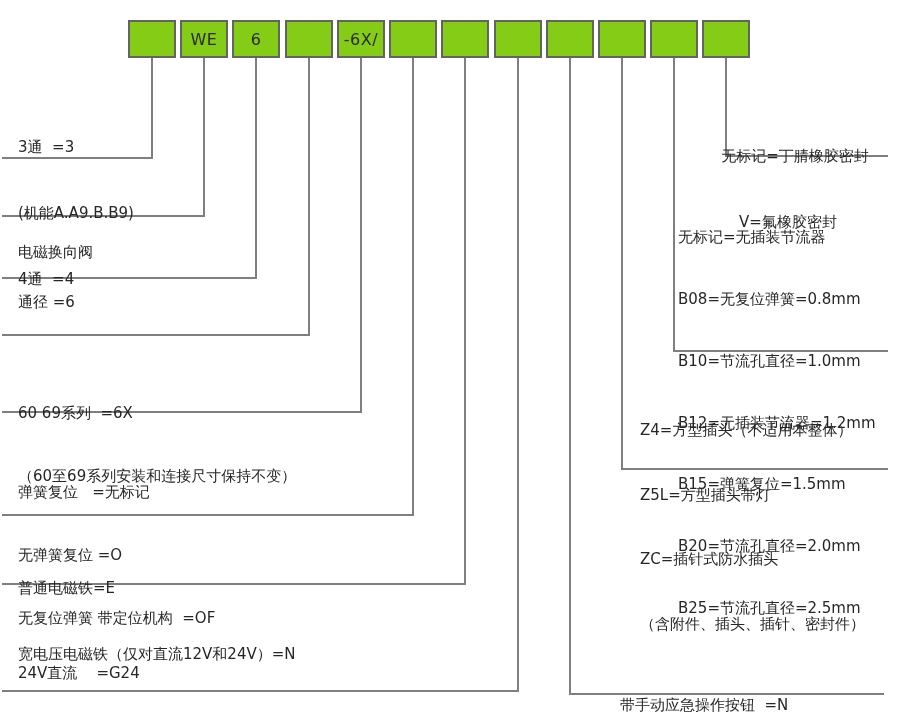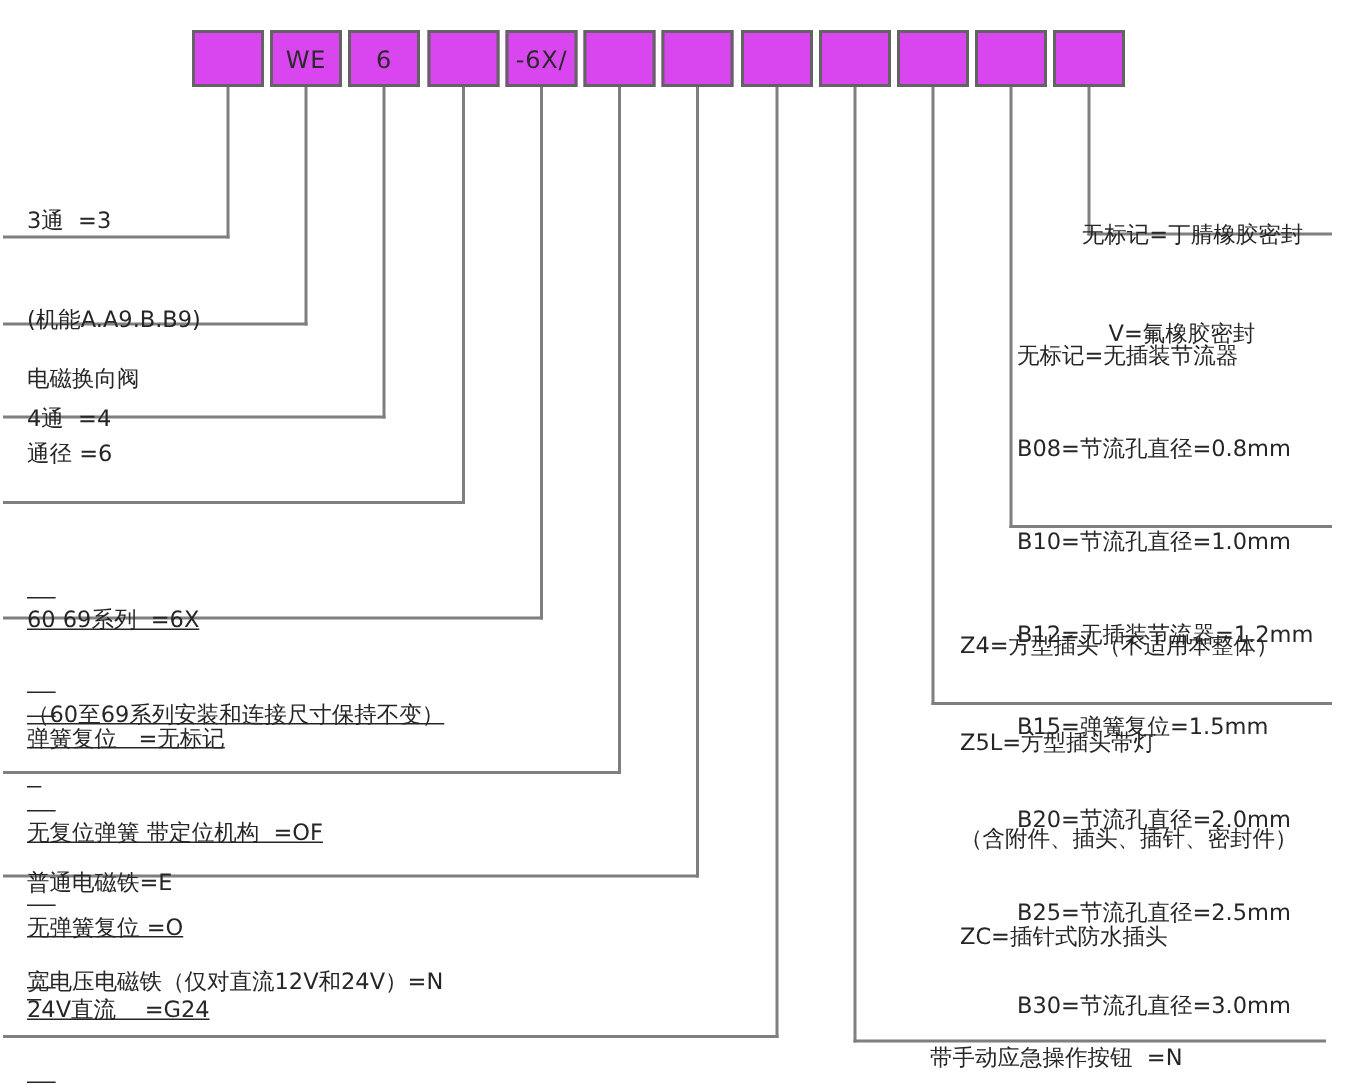--- a/index.html
+++ b/index.html
@@ -11,21 +11,21 @@
     background: #ffffff;
     font-family: "DejaVu Sans", sans-serif;
     color: #262626;
     overflow: hidden;
   }
   .code-box {
     position: absolute;
     top: 20px;
     width: 48px;
     height: 38px;
-    background: #d946ef;
+    background: #84cc16;
     border: 2px solid #636363;
     display: flex;
     align-items: center;
     justify-content: center;
     font-size: 16px;
     letter-spacing: 0.5px;
     color: #2a2a2a;
   }
   .vline {
     position: absolute;
@@ -37,21 +37,21 @@
     height: 2px;
     background: #7f7f7f;
   }
   .tb {
     position: absolute;
     font-size: 15px;
     line-height: 22px;
     white-space: pre;
     color: #262626;
   }
-  .tb.lh21 { line-height: 21px; text-decoration: underline; }
+  .tb.lh21 { line-height: 21px; }
   .tb.lh20 { line-height: 20.6px; }
   .tb.lh215 { line-height: 21.5px; }
   .tb.right { text-align: center; }
   .pad-r { padding-right: 14px; }
 </style>
 </head>
 <body>
 
 <div id="canvas">
 
@@ -110,55 +110,54 @@
   </div>
 
 
   <div class="tb lh21" style="left:18px;top:361px">
     <div>60 69系列  =6X</div>
     <div>（60至69系列安装和连接尺寸保持不变）</div>
   </div>
 
   <div class="tb lh21" style="left:18px;top:440px">
     <div>弹簧复位   =无标记</div>
+    <div>无弹簧复位 =O</div>
     <div>无复位弹簧 带定位机构  =OF</div>
-    <div>无弹簧复位 =O</div>
   </div>
 
   <div class="tb" style="left:18px;top:533px">
     <div>普通电磁铁=E</div>
     <div>宽电压电磁铁（仅对直流12V和24V）=N</div>
   </div>
 
   <div class="tb lh21" style="left:18px;top:621px">
     <div>24V直流    =G24</div>
     
     
   </div>
 
   <div class="tb right" style="left:700px;top:101px;width:190px">
     <div>无标记=丁腈橡胶密封</div>
     <div class="pad-r">V=氟橡胶密封</div>
   </div>
 
   <div class="tb lh20" style="left:678px;top:186px">
     <div>无标记=无插装节流器</div>
-    <div>B08=节流孔直径=0.8mm</div>
+    <div>B08=无复位弹簧=0.8mm</div>
     <div>B10=节流孔直径=1.0mm</div>
     <div>B12=无插装节流器=1.2mm</div>
     <div>B15=弹簧复位=1.5mm</div>
     <div>B20=节流孔直径=2.0mm</div>
     <div>B25=节流孔直径=2.5mm</div>
-    <div>B30=节流孔直径=3.0mm</div>
   </div>
 
   <div class="tb lh215" style="left:640px;top:377px">
     <div>Z4=方型插头（不适用本整体）</div>
     <div>Z5L=方型插头带灯</div>
+    <div>ZC=插针式防水插头</div>
     <div>（含附件、插头、插针、密封件）</div>
-    <div>ZC=插针式防水插头</div>
   </div>
 
   <div class="tb" style="left:620px;top:650px">
     <div>带手动应急操作按钮  =N</div>
   </div>
 
 </div>
 
 </body></html>

